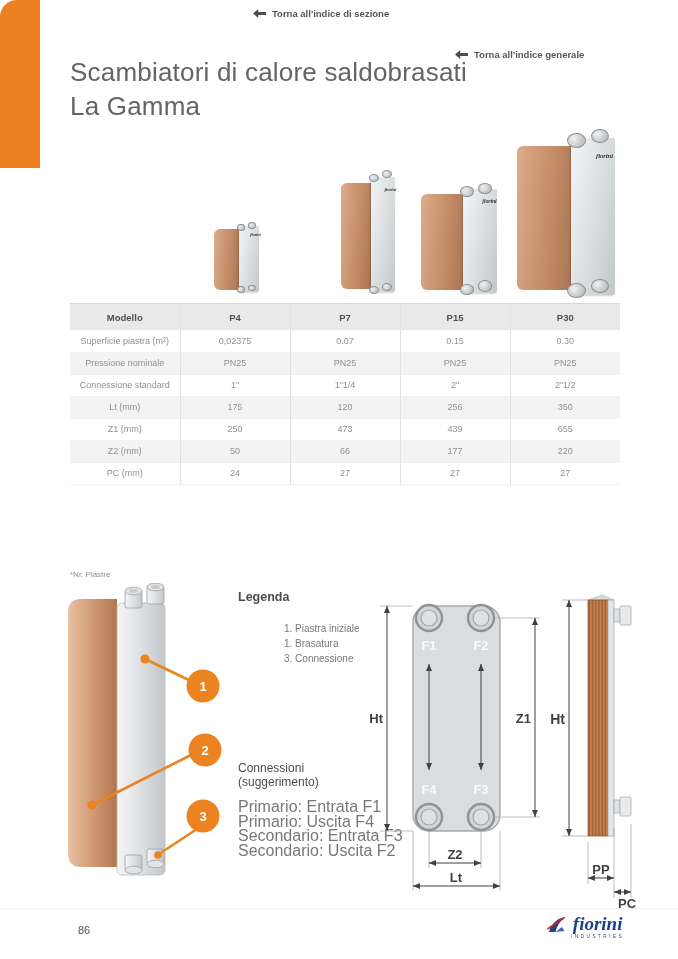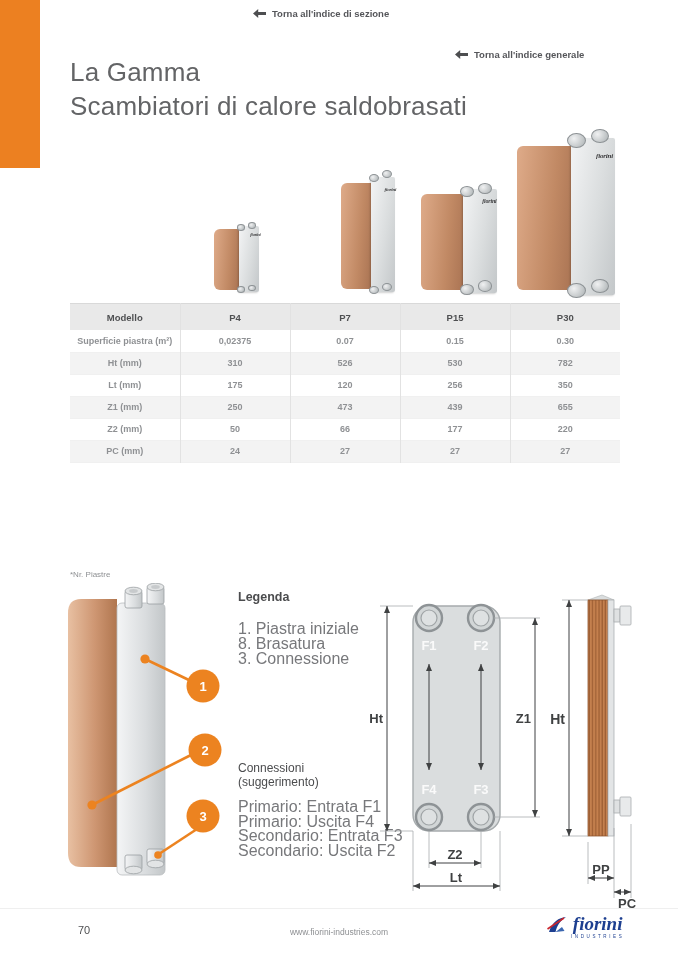--- a/index.html
+++ b/index.html
@@ -1,16 +1,16 @@
 <!DOCTYPE html>
 <html><head>
 <meta charset="utf-8">
 <style>
   html,body{margin:0;padding:0;background:#ffffff;}
-  .page{position:relative;width:678px;height:959px;background:#ffffff;font-family:"Liberation Sans",sans-serif;overflow:hidden;}
+  .page{position:relative;width:678px;height:959px;background:#ffffff;font-family:"Liberation Sans",sans-serif;overflow:hidden;border-radius:17px;}
 
   
   .orange-bar{position:absolute;left:0;top:0;width:40px;height:168px;background:#EC8021;}
 
   
   .nav-link{position:absolute;top:8px;display:flex;align-items:center;gap:6px;font-size:9.5px;font-weight:700;color:#55565A;cursor:pointer;}
   .nav-link .nav-arrow{display:flex;align-items:center;}
   #nav-section{left:253px;}
   #nav-general{left:455px;margin-top:41px;}
 
@@ -27,33 +27,33 @@
     font-size:6px;color:#3A3A3C;letter-spacing:-.2px;}
   .nozzle{position:absolute;width:19%;aspect-ratio:1.25;border-radius:50%;
     background:radial-gradient(circle at 35% 35%,#F0F1F2,#AAB0B2);border:1px solid #8D9295;box-sizing:border-box;}
   .n-tl{left:51%;top:-3%;} .n-tr{left:75%;top:-6%;}
   .n-bl{left:51%;bottom:-2%;} .n-br{left:75%;bottom:1%;}
 
   
   .spec-table{position:absolute;left:70px;top:303px;width:550px;border-collapse:collapse;table-layout:fixed;
     font-size:9px;color:#8F9194;border-top:1px solid #D9D9D9;}
   .spec-table th,.spec-table td{text-align:center;vertical-align:middle;border-left:1px solid #E2E2E2;
-    font-weight:700;padding:0 2px;}
+    font-weight:400;padding:0 2px;}
   .spec-table th:first-child,.spec-table td:first-child{border-left:none;}
   .spec-table thead th{background:#E9E9E9;color:#4F5052;font-weight:700;font-size:9.5px;height:26px;}
   .spec-table tbody tr{height:22px;}
   .spec-table tbody tr:nth-child(even){background:#F3F3F3;}
   .spec-table tbody tr{border-bottom:1px solid #F0F0F0;}
 
   .footnote{position:absolute;left:70px;top:543px;font-size:8px;color:#8E9093;margin-top:27px;}
 
   
   .legend-block{position:absolute;left:238px;top:590px;}
   .legend-title{font-size:12.5px;font-weight:700;color:#4B4C4E;}
-  .legend-items{margin-top:17px;font-size:16px;color:#77787B;line-height:15px;}
+  .legend-items{margin-top:17px;font-size:10px;color:#77787B;line-height:15px;margin-left:46px;}
   .conn-block{position:absolute;left:238px;top:761px;}
   .conn-title{font-size:12px;font-weight:400;color:#4B4C4E;line-height:14px;}
   .conn-items{font-size:16px;color:#77787B;line-height:14.5px;margin-top:11px;}
 
   
   .dim-line{stroke:#3F4142;stroke-width:1;}
   .ext-line{stroke:#A8ACAE;stroke-width:.8;}
   .dim-label{font-family:"Liberation Sans",sans-serif;font-size:13px;font-weight:bold;fill:#3F4142;}
   .port-label{font-family:"Liberation Sans",sans-serif;font-size:13px;font-weight:bold;fill:#FDFDFD;opacity:.92;}
   .callout-num{font-family:"Liberation Sans",sans-serif;font-size:13px;font-weight:bold;fill:#ffffff;text-anchor:middle;}
@@ -89,22 +89,22 @@
   <div class="nav-link" id="nav-general">
     <span class="nav-arrow">
       <svg width="13" height="9" viewBox="0 0 13 9">
           <path d="M5.2 0 L0 4.5 L5.2 9 L5.2 6.1 L13 6.1 L13 2.9 L5.2 2.9 Z" fill="#4D4E50"></path>
         </svg>
     </span>
     <span>Torna all'indice generale</span>
   </div>
 
   <div class="title-block">
+    <div>Scambiatori di calore saldobrasati</div>
     <div>La Gamma</div>
-    <div>Scambiatori di calore saldobrasati</div>
   </div>
 
   <div class="prod" style="left:214px;top:226px;width:45px;height:66px">
     <div class="prod-body"></div>
     <div class="prod-plate">
       <span class="prod-logo" style="font-size:4.5px">fiorini</span>
     </div>
     <span class="nozzle n-tl"></span>
       <span class="nozzle n-tr"></span>
     <span class="nozzle n-bl"></span>
@@ -153,25 +153,32 @@
       </thead>
     <tbody>
         <tr>
           <th>Superficie piastra (m²)</th>
           <td>0,02375</td>
           <td>0.07</td>
           <td>0.15</td>
           <td>0.30</td>
         </tr>
         <tr>
-          <th>Ht (mm)</th>
-          <td>310</td>
-          <td>526</td>
-          <td>530</td>
-          <td>782</td>
+          <th>Pressione nominale</th>
+          <td>PN25</td>
+          <td>PN25</td>
+          <td>PN25</td>
+          <td>PN25</td>
+        </tr>
+        <tr>
+          <th>Connessione standard</th>
+          <td>1"</td>
+          <td>1"1/4</td>
+          <td>2"</td>
+          <td>2"1/2</td>
         </tr>
         <tr>
           <th>Lt (mm)</th>
           <td>175</td>
           <td>120</td>
           <td>256</td>
           <td>350</td>
         </tr>
         <tr>
           <th>Z1 (mm)</th>
@@ -239,21 +246,21 @@
     <line x1="142" y1="246" x2="104" y2="271" stroke="#EC8320" stroke-width="2.6"></line>
     <circle cx="103" cy="272" r="3.8" fill="#EC8320"></circle>
     <circle cx="148" cy="233" r="16.5" fill="#EC8320"></circle>
     <text x="148" y="237.5" class="callout-num">3</text>
   </svg>
 
   <div class="legend-block">
     <div class="legend-title">Legenda</div>
     <div class="legend-items">
       <div>1. Piastra iniziale</div>
-      <div>8. Brasatura</div>
+      <div>1. Brasatura</div>
       <div>3. Connessione</div>
     </div>
   </div>
 
   <div class="conn-block">
     <div class="conn-title">Connessioni</div>
     <div class="conn-title">(suggerimento)</div>
     <div class="conn-items">
       <div>Primario: Entrata F1</div>
       <div>Primario: Uscita F4</div>
@@ -331,22 +338,21 @@
     <line x1="46" y1="258" x2="46" y2="300" class="ext-line"></line>
     <line x1="72" y1="244" x2="72" y2="314" class="ext-line"></line>
     <line x1="46" y1="294" x2="72" y2="294" class="dim-line" marker-start="url(#mS)" marker-end="url(#mE)"></line>
     <text x="59" y="290" text-anchor="middle" class="dim-label">PP</text>
     <line x1="89" y1="240" x2="89" y2="314" class="ext-line"></line>
     <line x1="72" y1="308" x2="89" y2="308" class="dim-line" marker-start="url(#mS)" marker-end="url(#mE)"></line>
     <text x="85" y="324" text-anchor="middle" class="dim-label">PC</text>
   </svg>
 
   <div class="footer-line"></div>
-  <div class="page-num">70</div>
-  <div class="footer-url">www.fiorini-industries.com</div>
+  <div class="page-num">86</div>
   <div class="logo">
     <span>
       <svg width="22" height="22" viewBox="0 0 22 22">
         <path d="M3 17 C6 7 13 2.5 20 2 C14 6 11 10.5 9.5 17 Z" fill="#1D3F90"></path>
         <path d="M1.5 14 L18 3" stroke="#C9252C" stroke-width="1.6"></path>
         <path d="M9.5 17 L16 12 L18.5 16 Z" fill="#3B67B0"></path>
       </svg>
     </span>
     <span class="logo-texts">
       <span class="logo-word">fiorini</span>

